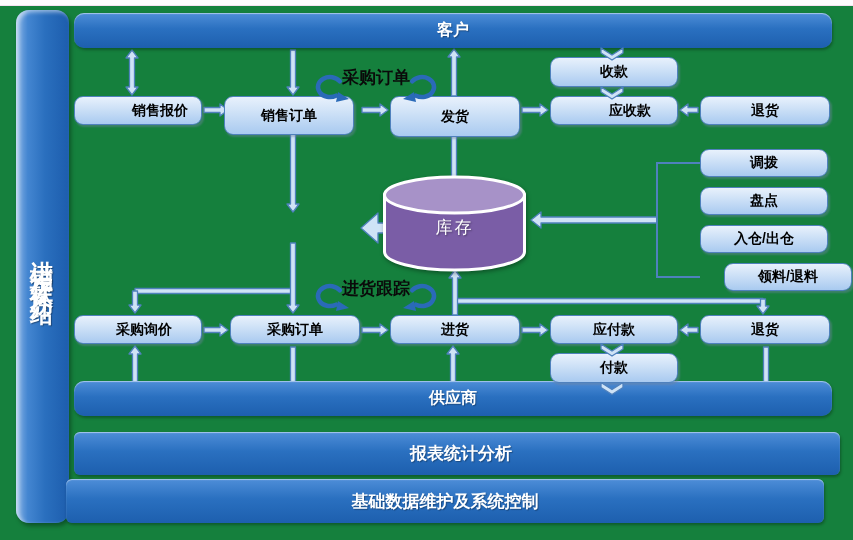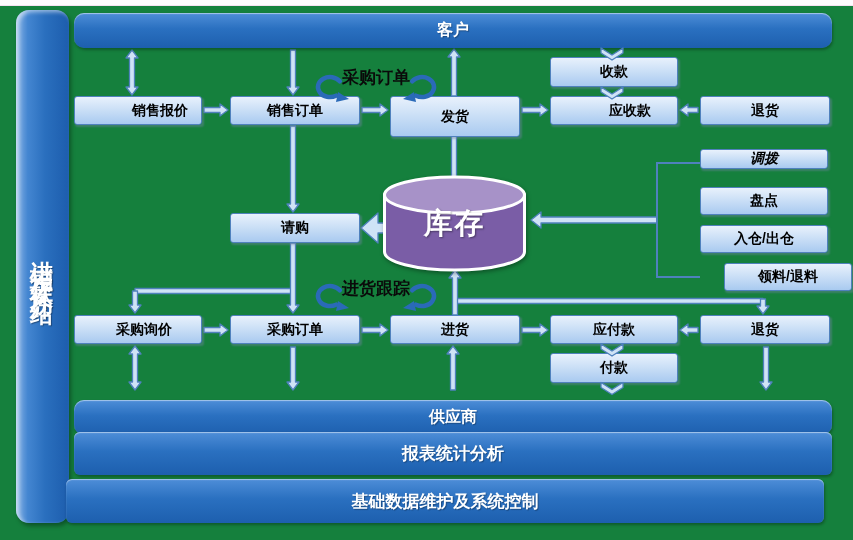--- a/index.html
+++ b/index.html
@@ -15,29 +15,29 @@
     box-shadow:inset 3px 2px 4px rgba(255,255,255,.55), 2px 3px 4px rgba(0,0,0,.35);
     display:flex;align-items:center;justify-content:center;}
   .sidebar .vtext{writing-mode:vertical-rl;text-orientation:upright;color:#fff;
     font-weight:bold;font-size:23px;letter-spacing:7px;text-shadow:1px 1px 1px rgba(0,0,0,.35);}
   .bar{position:absolute;z-index:2;border-radius:10px;
     background:linear-gradient(180deg,#4e8ed8 0%,#2a70c0 45%,#1d5fae 100%);
     box-shadow:inset 0 1px 1px rgba(255,255,255,.5), 1px 2px 3px rgba(0,0,0,.3);
     color:#fff;font-weight:bold;font-size:16px;
     display:flex;align-items:center;justify-content:center;text-shadow:1px 1px 1px rgba(0,0,0,.3);}
   .bar.sq{border-radius:6px;font-size:17px;}
-  .node{position:absolute;z-index:2;box-sizing:border-box;border:1.5px solid #4f81bd;border-radius:3px;
+  .node{position:absolute;z-index:2;box-sizing:border-box;border:1.5px solid #4f81bd;border-radius:9px;
     background:linear-gradient(180deg,#e8f1fc 0%,#cfe2f7 40%,#a9caf0 100%);
     color:#000;font-weight:bold;font-size:14px;
     display:flex;align-items:center;justify-content:center;
     box-shadow:1.5px 2px 2px rgba(110,130,160,.45);}
   .tracklabel{position:absolute;z-index:4;transform:translateX(-50%);
     color:#0a0a0a;font-weight:bold;font-size:17px;white-space:nowrap;}
-  .cyl-label{position:absolute;z-index:4;left:384px;top:204px;width:141px;text-align:center;
-    color:#fff;font-weight:bold;font-size:29px;letter-spacing:2px;text-shadow:1px 1px 2px rgba(0,0,0,.4);}
+  .cyl-label{position:absolute;z-index:4;left:384px;top:216px;width:141px;text-align:center;
+    color:#fff;font-weight:normal;font-size:17px;letter-spacing:2px;text-shadow:1px 1px 2px rgba(0,0,0,.4);}
 </style>
 </head>
 <body>
 
 <div id="canvas">
   <div id="topstrip"></div>
 
   <svg id="layer1" class="layer" width="853" height="540">
     <g id="arrows">
         <polygon points="132,50 126,58 129.5,58 129.5,87 126,87 132,95 138,87 134.5,87 134.5,58 138,58" fill="#cfe3f6" stroke="#4f81bd" stroke-width="1.3" stroke-linejoin="round"></polygon>
@@ -92,32 +92,31 @@
       <polygon points="349,308 338,301 336,311" fill="#2a6ab8" stroke="none"></polygon>
       <polygon points="403,308 414,301 416,311" fill="#2a6ab8" stroke="none"></polygon>
     </g>
   </svg>
 
   <div class="sidebar">
     <div class="vtext">进销存软件介绍</div>
   </div>
 
   <div class="bar" style="left:74px;top:13px;width:758px;height:35px;">客户</div>
-  <div class="bar" style="left:74px;top:400px;width:758px;height:35px;">供应商</div>
-  <div class="bar sq" style="left:74px;top:432px;width:758px;height:43px;">报表统计分析</div>
+  <div class="bar" style="left:74px;top:381px;width:758px;height:35px;">供应商</div>
+  <div class="bar sq" style="left:74px;top:432px;width:758px;height:43px;padding-left:8px;">报表统计分析</div>
   <div class="bar sq" style="left:66px;top:479px;width:758px;height:44px;">基础数据维护及系统控制</div>
 
   <div class="node" style="left:74px;top:96px;width:128px;height:29px;padding-left:44px;">销售报价</div>
-  <div class="node" style="left:230px;top:96px;width:130px;height:29px;">销售订单</div>
+  <div class="node" style="left:224px;top:96px;width:130px;height:39px;">销售订单</div>
   <div class="node" style="left:390px;top:96px;width:130px;height:41px;">发货</div>
   <div class="node" style="left:550px;top:96px;width:128px;height:29px;padding-left:32px;">应收款</div>
   <div class="node" style="left:700px;top:96px;width:130px;height:29px;">退货</div>
   <div class="node" style="left:550px;top:57px;width:128px;height:30px;">收款</div>
-  <div class="node" style="left:230px;top:213px;width:130px;height:30px;">请购</div>
-  <div class="node" style="left:700px;top:149px;width:128px;height:20px;font-style:italic;">调拨</div>
+  <div class="node" style="left:700px;top:149px;width:128px;height:28px;">调拨</div>
   <div class="node" style="left:700px;top:187px;width:128px;height:28px;">盘点</div>
   <div class="node" style="left:700px;top:225px;width:128px;height:28px;">入仓/出仓</div>
   <div class="node" style="left:700px;top:263px;width:128px;height:28px;margin-left:24px;">领料/退料</div>
   <div class="node" style="left:74px;top:315px;width:128px;height:29px;padding-left:12px;">采购询价</div>
   <div class="node" style="left:230px;top:315px;width:130px;height:29px;">采购订单</div>
   <div class="node" style="left:390px;top:315px;width:130px;height:29px;">进货</div>
   <div class="node" style="left:550px;top:315px;width:128px;height:29px;">应付款</div>
   <div class="node" style="left:700px;top:315px;width:130px;height:29px;">退货</div>
   <div class="node" style="left:550px;top:353px;width:128px;height:30px;">付款</div>
 

